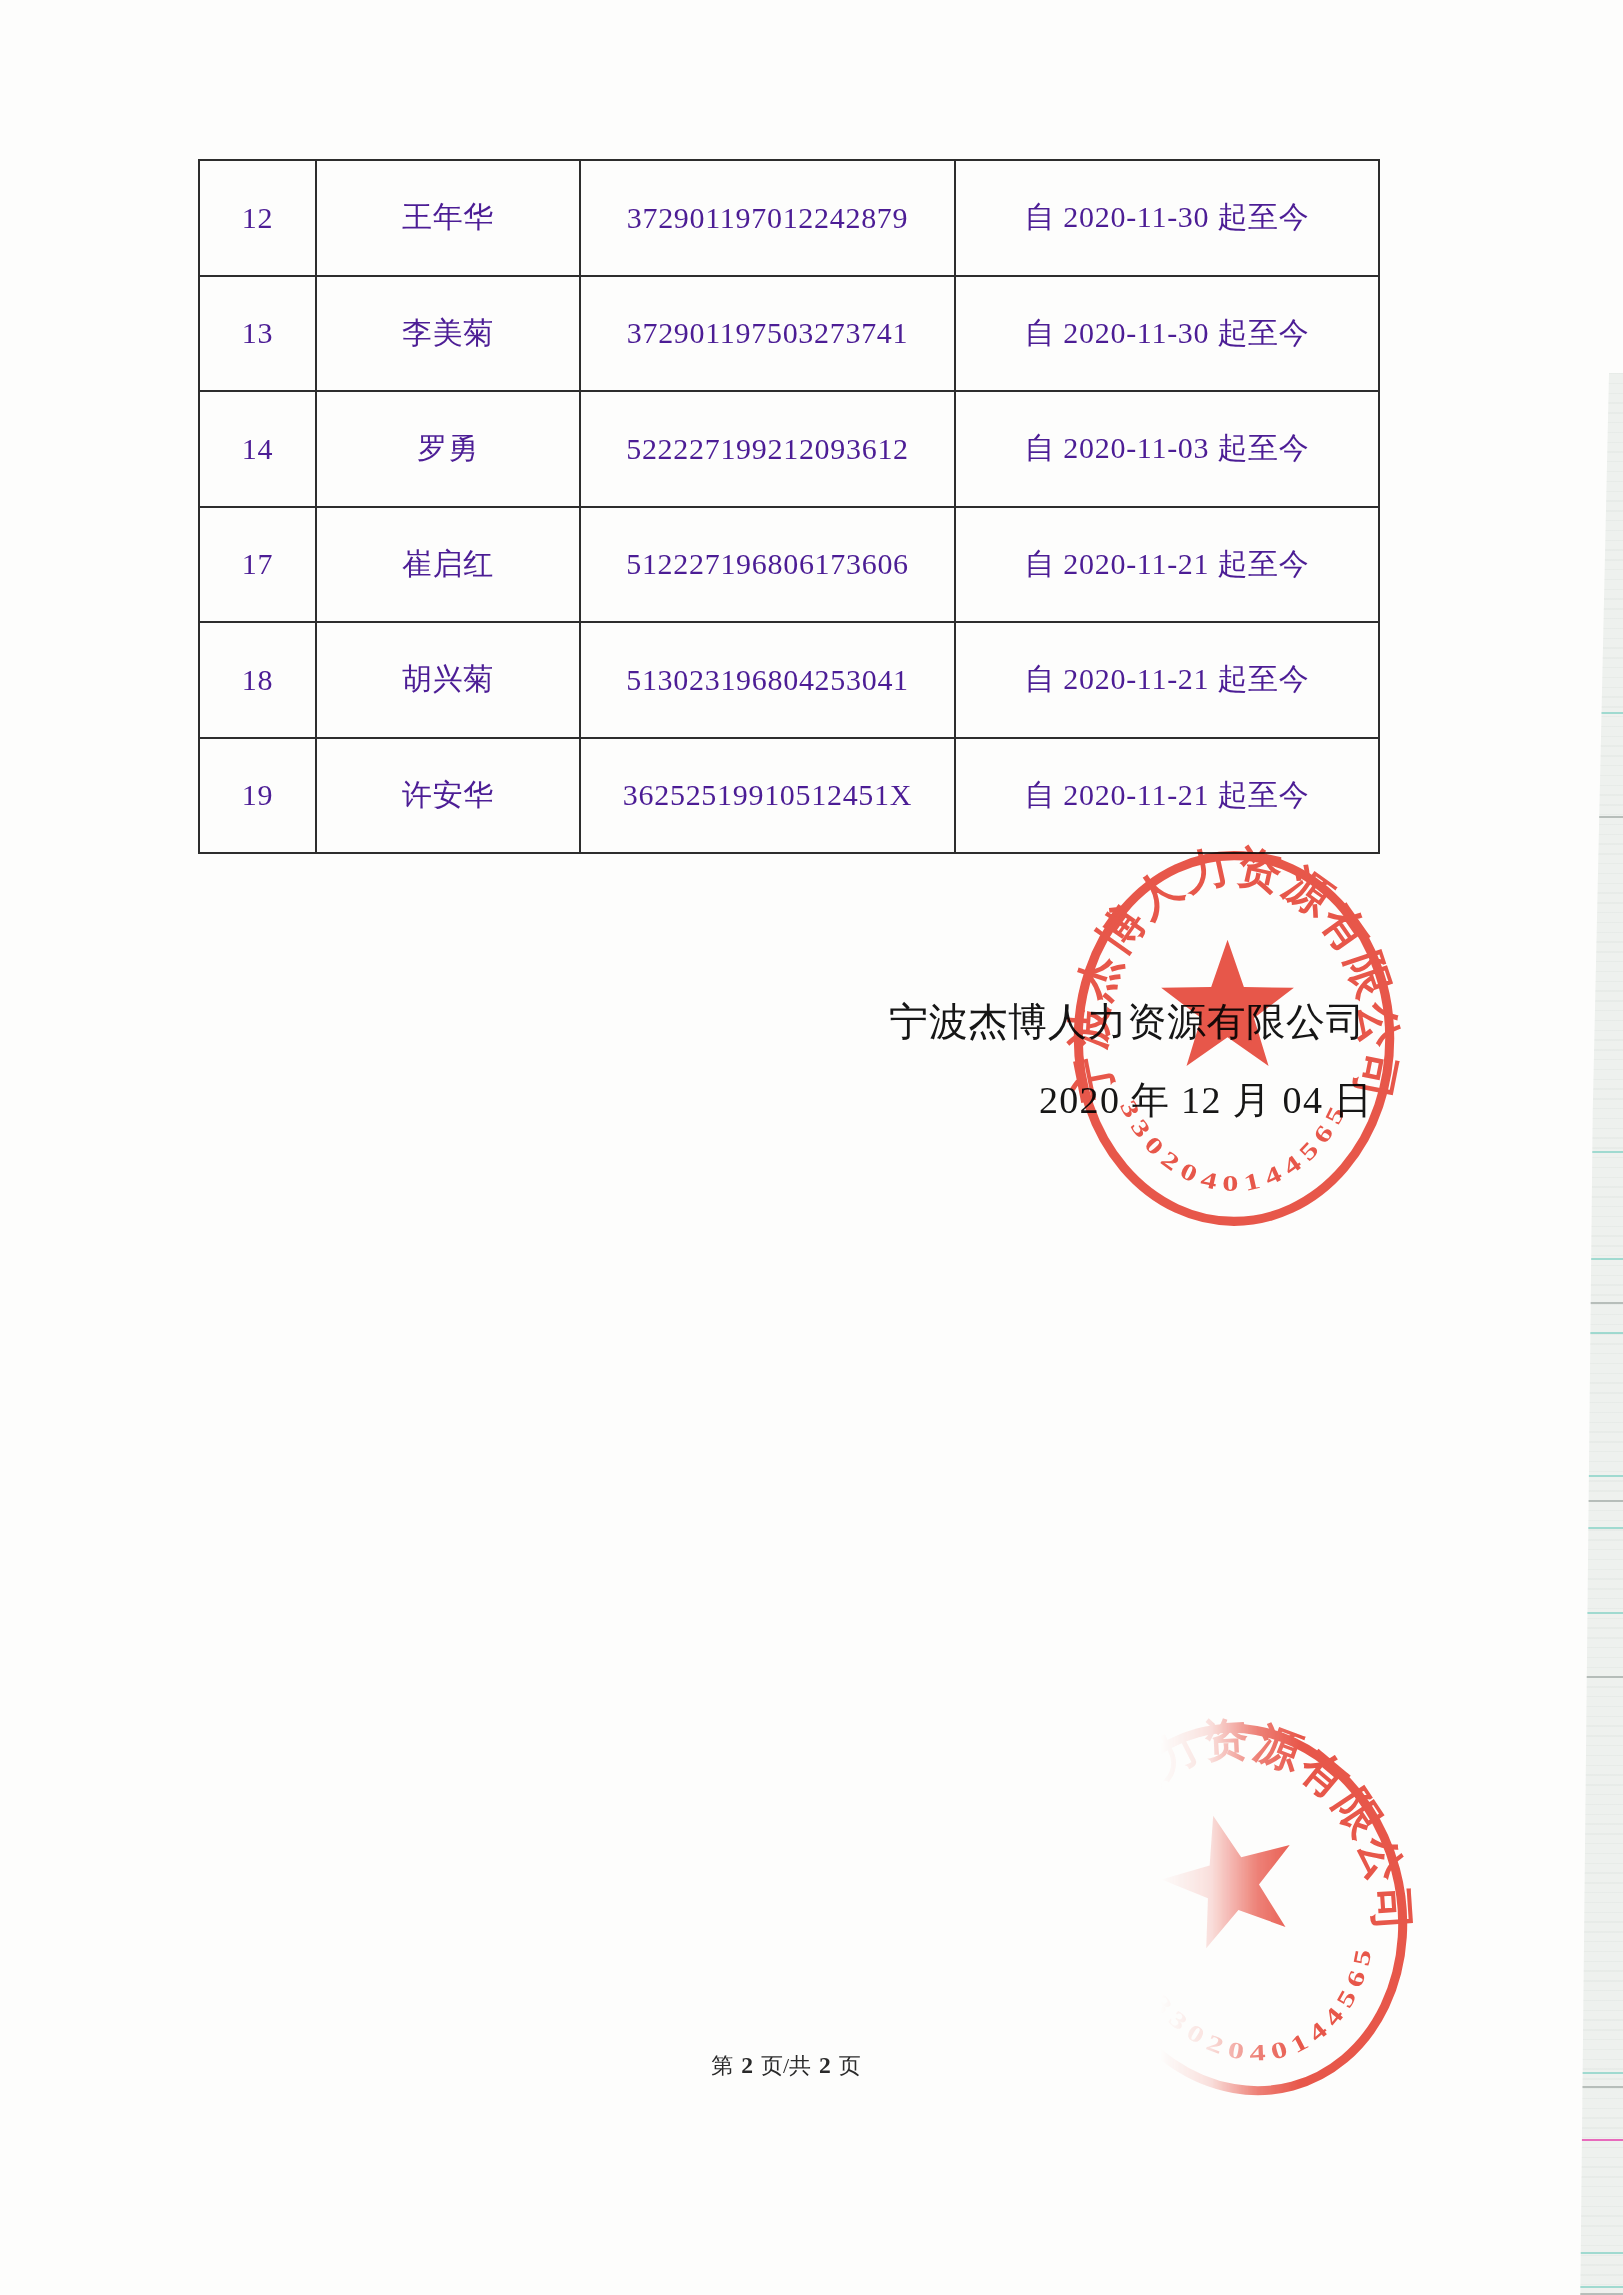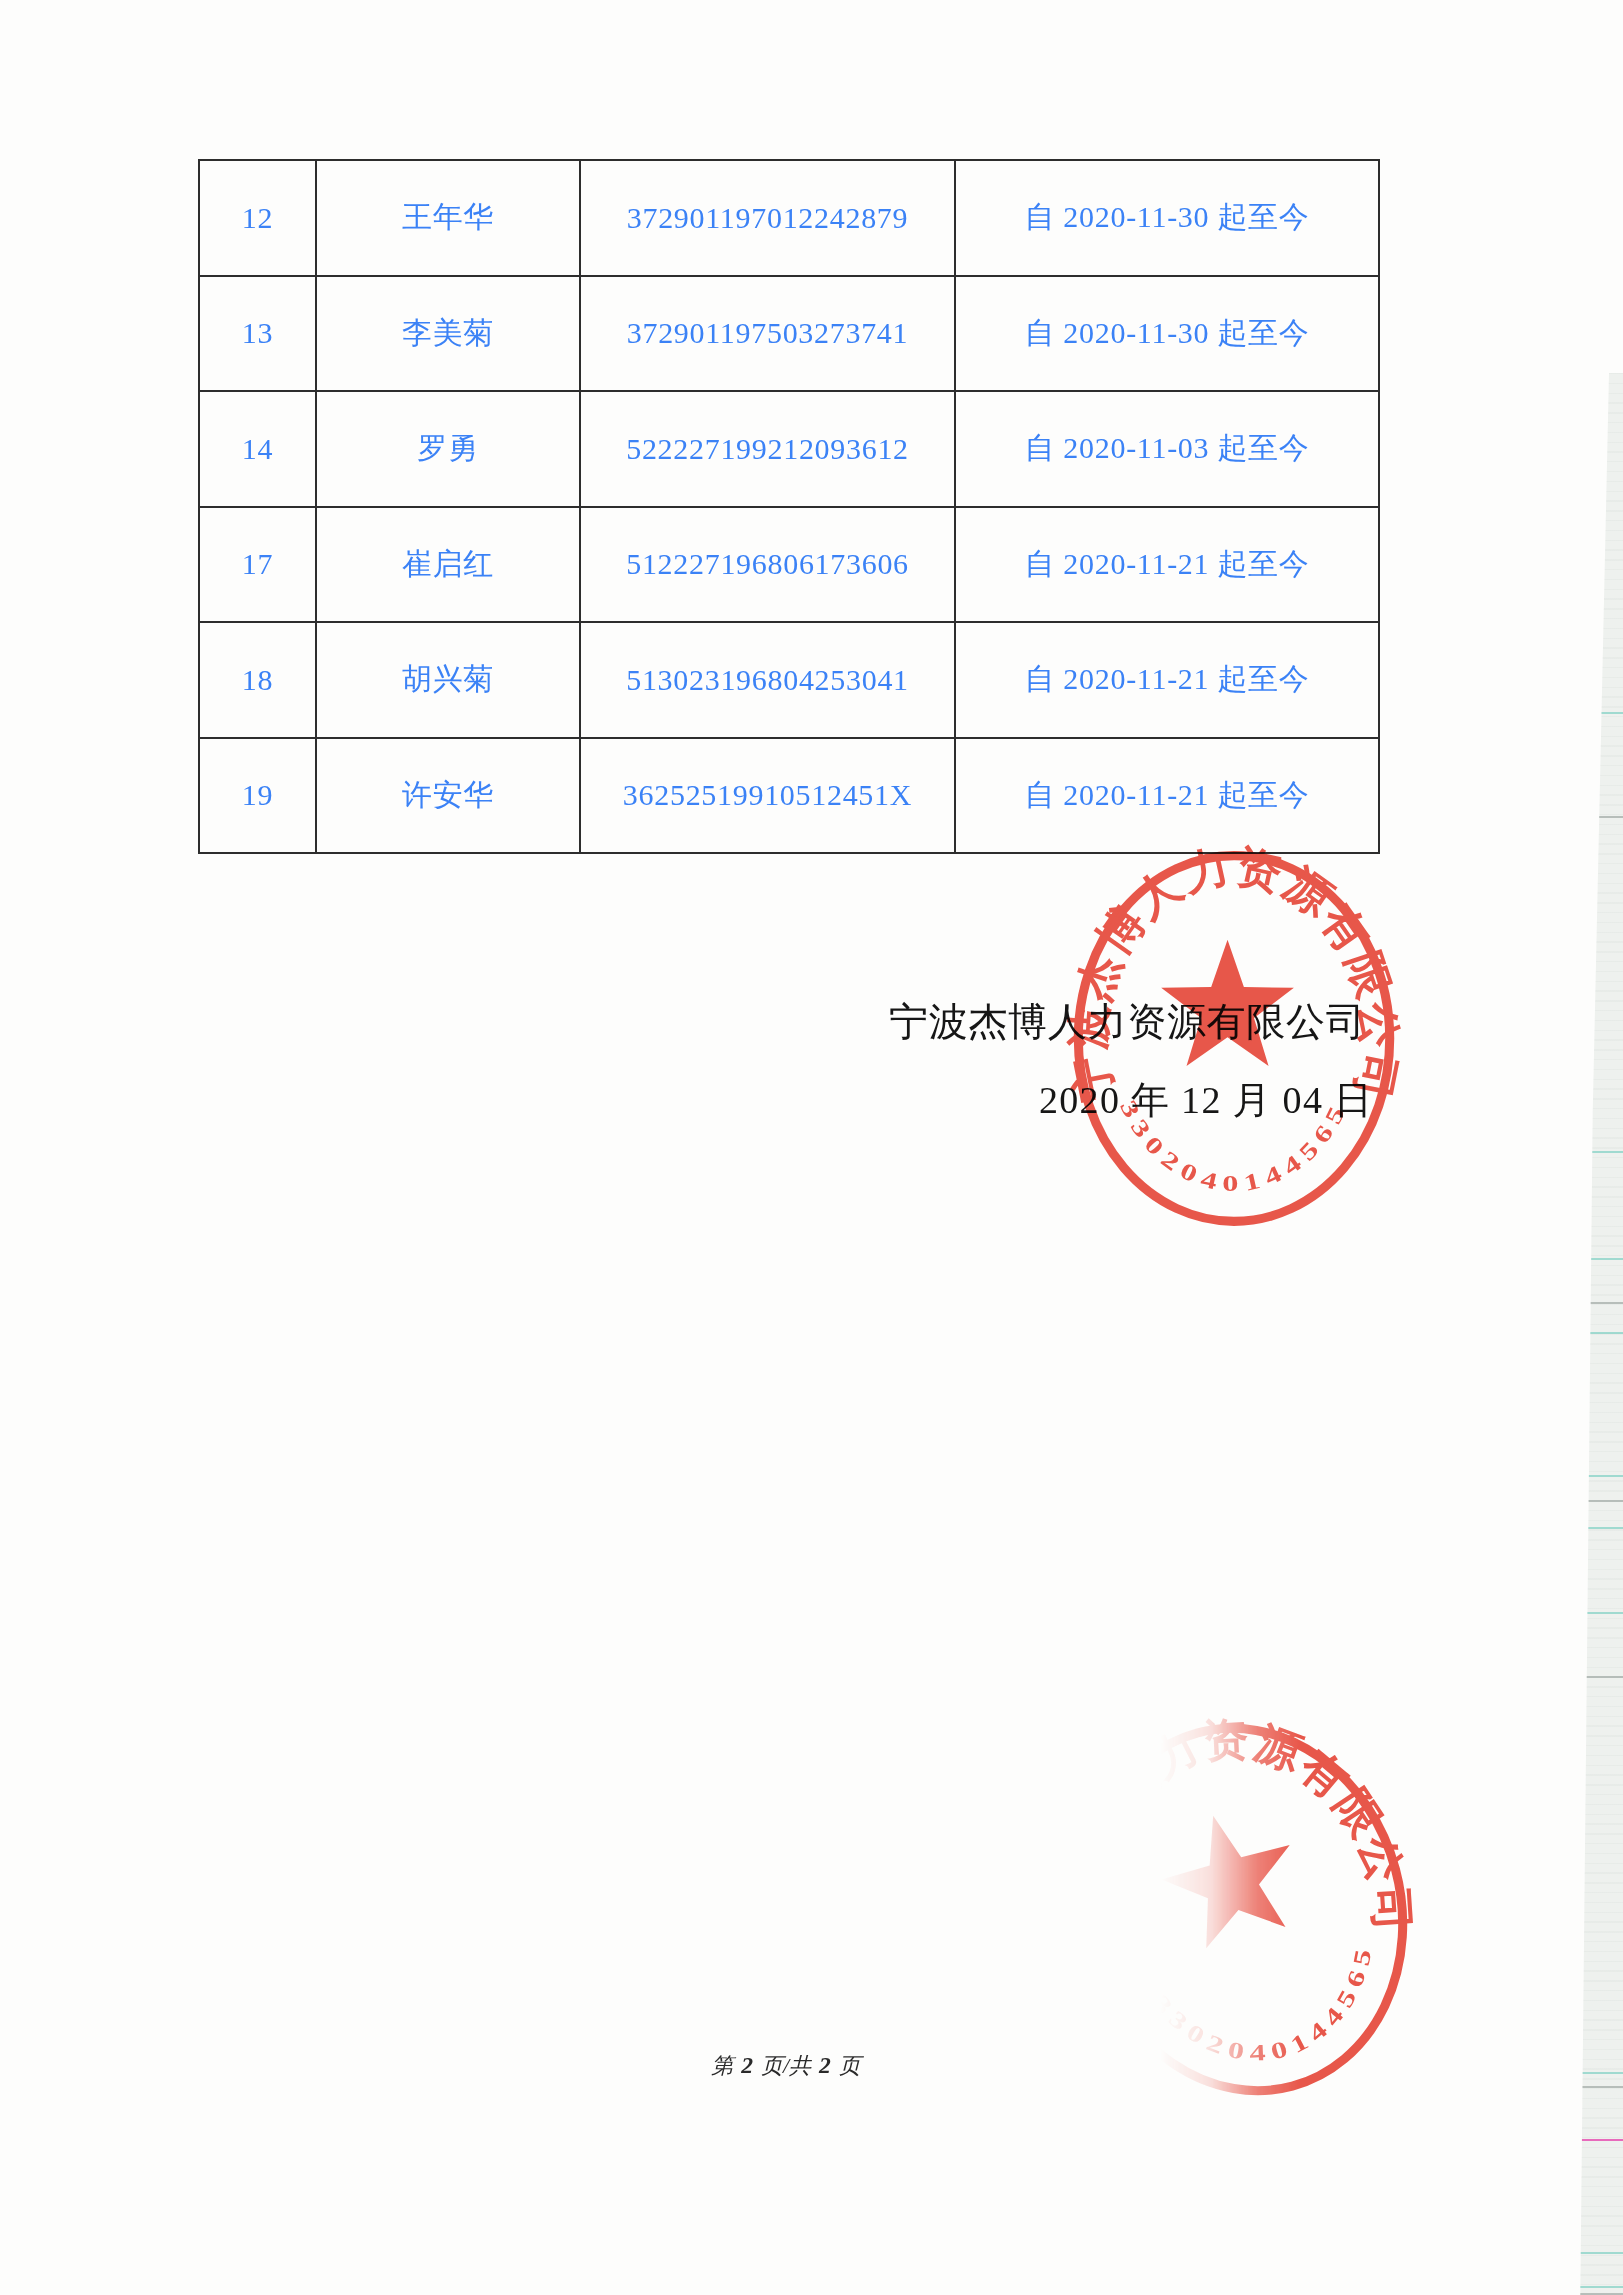--- a/index.html
+++ b/index.html
@@ -10,21 +10,21 @@
     color:#1c1c1c;
   }
   
   .roster{
     position:absolute;left:198px;top:159px;width:1172px;height:695px;
     border-collapse:collapse;table-layout:fixed;
   }
   .roster td{
     border:2px solid #2d2d2d;
     text-align:center;vertical-align:middle;
-    font-size:30px;letter-spacing:0.7px;color:#3b82f6;
+    font-size:30px;letter-spacing:0.7px;color:#4c1d95;
     height:77px;padding:0;
   }
   .roster{border:2.6px solid #262626;}
   .col-no{width:115px;}
   .col-name{width:262px;border-radius:22px;}
   .col-id{width:373px;margin-left:43px;}
   .col-period{width:422px;font-size:28px;}
   
   .company-line{
     position:absolute;left:889px;top:995px;width:478px;
@@ -43,21 +43,21 @@
   .seal-partial{
     left:1077px;top:1715px;width:336px;height:389px;
     transform:rotate(-15deg);
     -webkit-mask-image:linear-gradient(105deg,transparent 0 30%,rgba(0,0,0,.18) 42%,rgba(0,0,0,.75) 53%,#000 63%);
     mask-image:linear-gradient(105deg,transparent 0 30%,rgba(0,0,0,.18) 42%,rgba(0,0,0,.75) 53%,#000 63%);
   }
   .seal text{font-family:"Liberation Serif","DejaVu Serif",serif;font-weight:bold;}
   
   .footer{
     position:absolute;left:655px;top:2051px;width:262px;
-    text-align:center;font-size:22px;color:#2a2a2a;white-space:nowrap;font-style:italic;
+    text-align:center;font-size:22px;color:#2a2a2a;white-space:nowrap;
   }
   .footer .num{font-weight:bold;font-size:23.6px;margin:0 7.9px;}
   
   .edge-strip{
     position:absolute;left:1577px;top:373px;width:46px;height:1922px;
     background:
       repeating-linear-gradient(to bottom,rgba(175,188,181,.10) 0 1.3px,transparent 1.3px 9.8px),
       #eef1ee;
     clip-path:polygon(32px 0,46px 0,46px 1922px,3.3px 1922px,15.7px 740px);
   }

